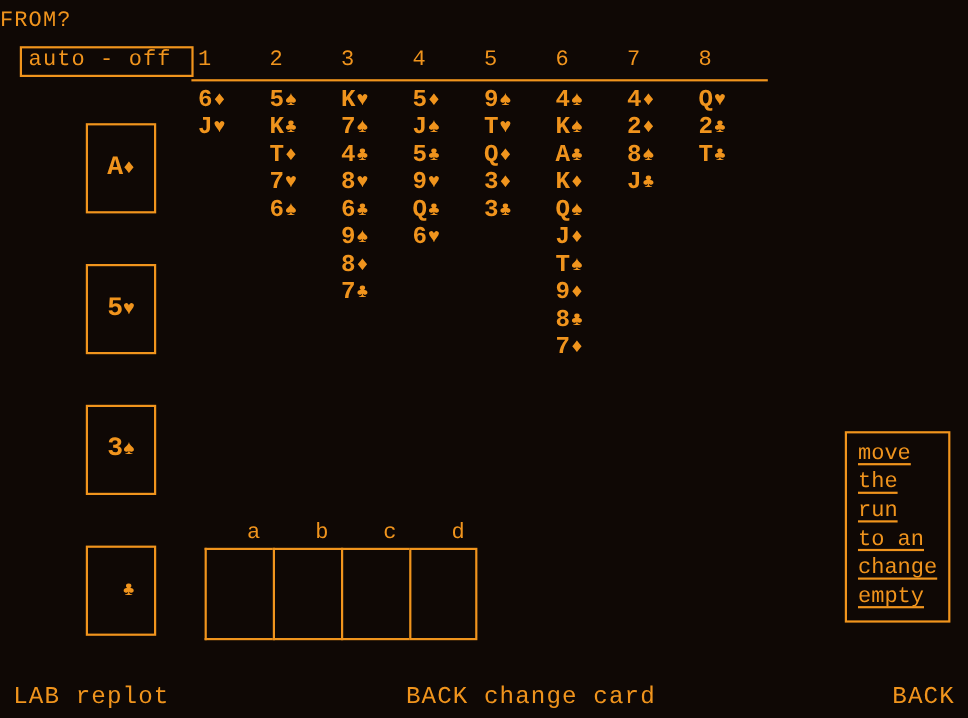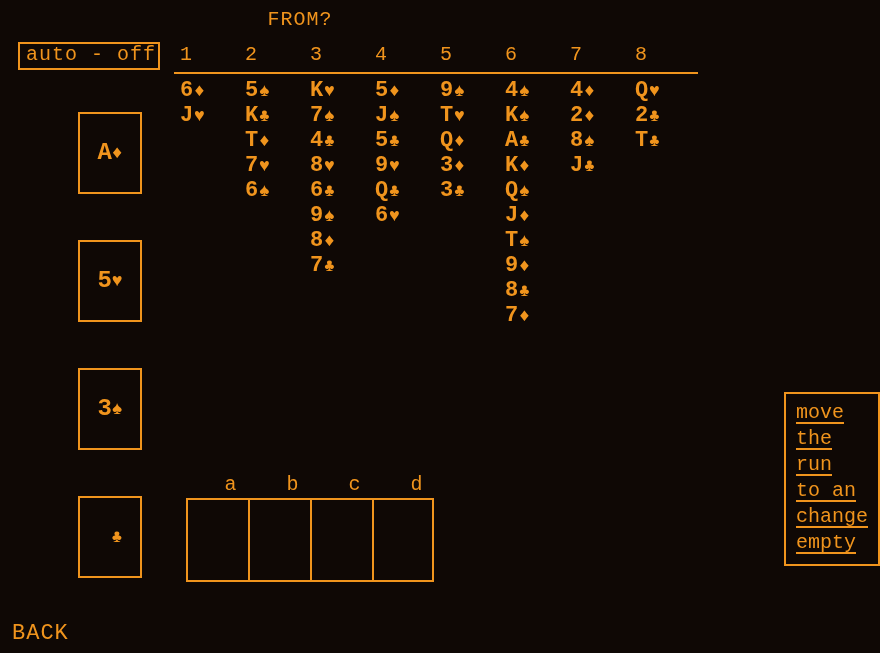--- a/index.html
+++ b/index.html
@@ -1,43 +1,43 @@
 <!DOCTYPE html>
 <html><head>
 <meta charset="utf-8">
 <style>
   :root { --amber:#F0941D; --amber-bright:#FFB347; --bg:#0F0805; }
   html,body{margin:0;padding:0;background:var(--bg);width:880px;height:653px;overflow:hidden;
     font-family:"Courier New",monospace;color:var(--amber);font-size:20px;line-height:1.0;}
   .abs{position:absolute;}
   .thin{font-weight:400;letter-spacing:1px;}
   
-  #prompt{left:0;top:10px;width:600px;text-align:center;}
-  
-  #auto{left:18px;top:42px;border:2px solid var(--amber);padding:1px 2px 3px 6px;}
+  #prompt{left:0;top:10px;width:600px;}
+  
+  #auto{left:18px;top:42px;border:2px solid var(--amber);padding:1px 18px 3px 6px;}
   
   #colnums{left:180px;top:45px;display:grid;grid-template-columns:repeat(8,65px);}
   #colnums div{text-align:left;}
   #rule{left:174px;top:72px;width:524px;height:0;border-top:2px solid var(--amber);}
   
   #cols{left:180px;top:80px;display:grid;grid-template-columns:repeat(8,65px);}
   .col{display:flex;flex-direction:column;gap:3px;}
   .cardtext{font-size:22px;font-weight:900;display:flex;align-items:center;gap:0;}
   .cardtext .rank{min-width:14px;display:inline-block;}
   .cardtext .suit{font-size:18px;}
   
   .pile{left:78px;border:2px solid var(--amber);width:60px;height:78px;display:flex;align-items:center;justify-content:center;}
   .pile .cardtext{font-size:24px;}
   
   #freelabels{left:200px;top:475px;display:grid;grid-template-columns:repeat(4,62px);text-align:center;}
   #freecells{left:186px;top:498px;display:grid;grid-template-columns:repeat(4,62px);}
   .cell{border:2px solid var(--amber);border-right:none;height:80px;}
   .cell:last-child{border-right:2px solid var(--amber);}
   
-  #hint{right:0;top:392px;border:2px solid var(--amber);padding:6px 10px 8px 10px;font-size:20px;line-height:26px;text-decoration:underline;text-underline-offset:4px;}
+  #hint{right:16px;top:392px;border:2px solid var(--amber);padding:6px 10px 8px 10px;font-size:20px;line-height:26px;text-decoration:underline;text-underline-offset:4px;}
   
   #bottom{left:0;bottom:8px;width:880px;display:flex;justify-content:space-between;padding:0 12px;box-sizing:border-box;font-size:22px;}
 </style>
 </head>
 <body>
 
 <div id="prompt" class="abs thin">FROM?</div>
 
 <div id="auto" class="abs thin">auto - off</div>
 
@@ -286,14 +286,16 @@
 <div id="hint" class="abs">
     <div>move</div>
     <div>the</div>
     <div>run</div>
     <div>to an</div>
     <div>change</div>
     <div>empty</div>
   </div>
 
 <div id="bottom" class="abs thin">
+  <span>LAB replot</span>
+  <span>BACK change card</span>
   <span>BACK</span>
 </div>
 
 </body></html>

